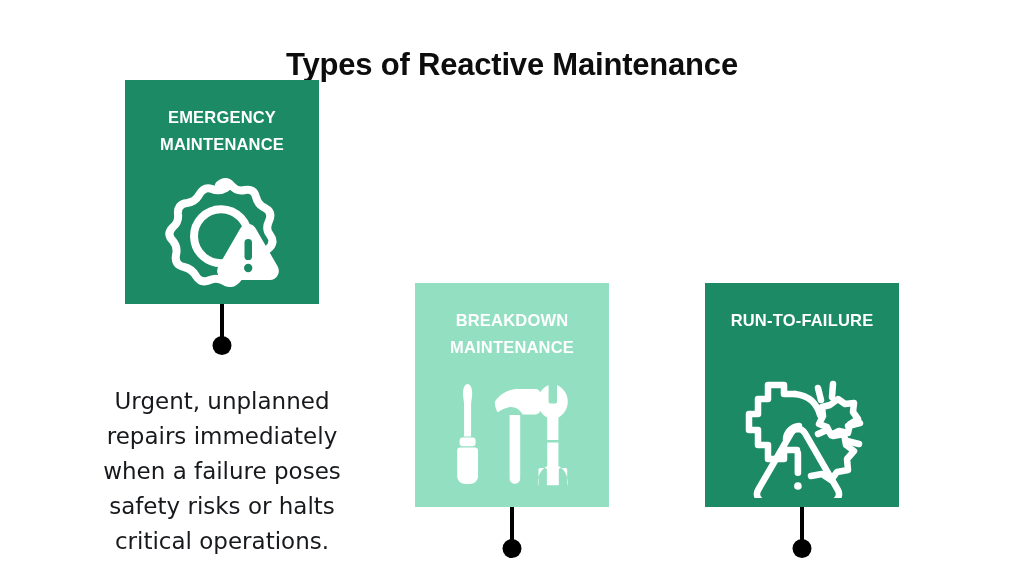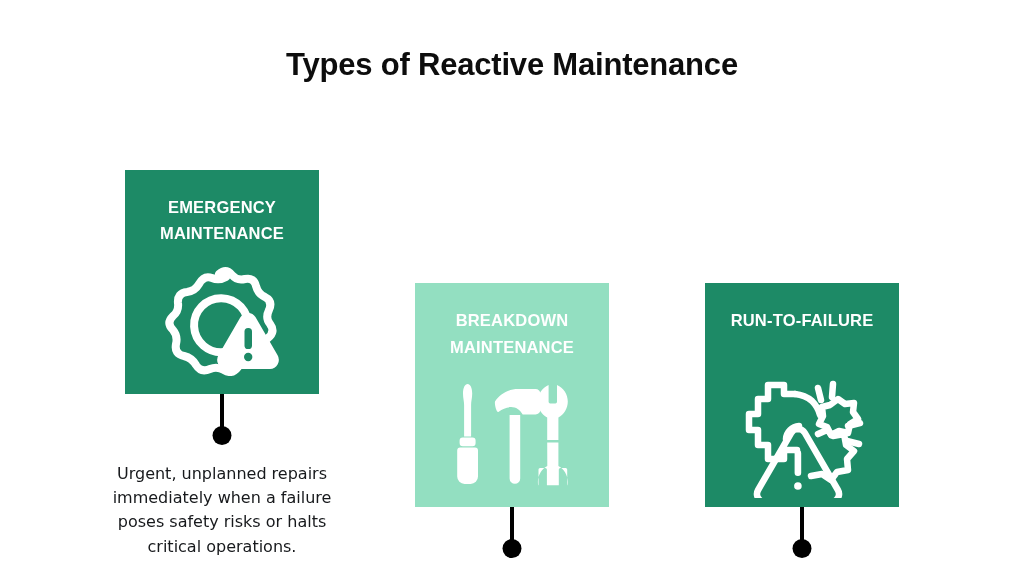--- a/index.html
+++ b/index.html
@@ -102,24 +102,24 @@
     top:32px;
     transform:translateX(-50%);
     width:19px;
     height:19px;
     border-radius:50%;
     background:#000000;
   }
 
   
   .desc {
-    margin-top:16px;
+    margin-top:28px;
     width:250px;
     text-align:center;
-    font-size:16px;
+    font-size:23px;
     line-height:1.52;
     color:#17191c;
     font-family:"DejaVu Sans", sans-serif;
   }
 </style>
 </head>
 <body>
 
 <div class="page">
 

